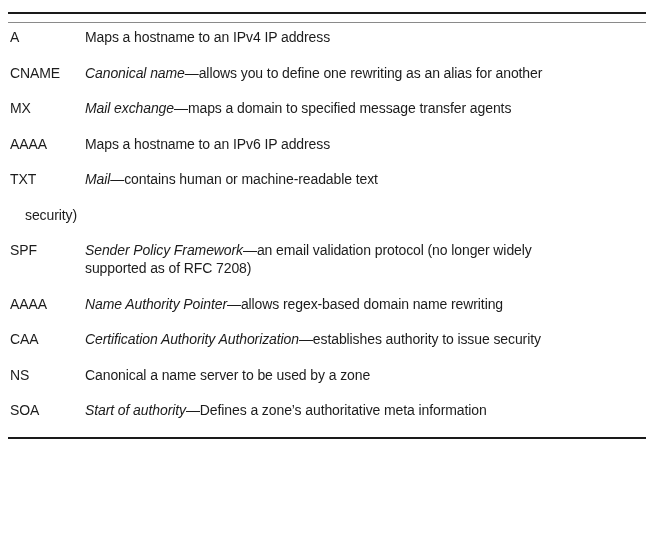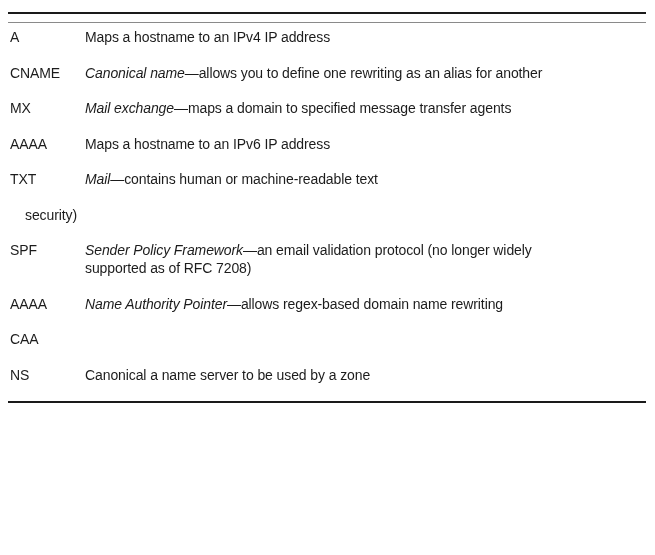--- a/index.html
+++ b/index.html
@@ -115,23 +115,30 @@
       </div>
       <div class="row">
         <div class="type-cell">AAAA</div>
         <div class="fn-cell">
           <div class="fn-line"><em>Name Authority Pointer</em><span>—allows regex-based domain name rewriting</span></div>
         </div>
       </div>
       <div class="row">
         <div class="type-cell">CAA</div>
         <div class="fn-cell">
+          <div class="fn-line"><em>Certification Authority Authorization</em><span>—establishes authority to issue security</span></div>
         </div>
       </div>
       <div class="row">
         <div class="type-cell">NS</div>
         <div class="fn-cell">
           <div class="fn-line"><span>Canonical a name server to be used by a zone</span></div>
         </div>
       </div>
+      <div class="row">
+        <div class="type-cell">SOA</div>
+        <div class="fn-cell">
+          <div class="fn-line"><em>Start of authority</em><span>—Defines a zone’s authoritative meta information</span></div>
+        </div>
+      </div>
     </div>
   <div class="rule thick bottom"></div>
 </div>
 
 </body></html>

